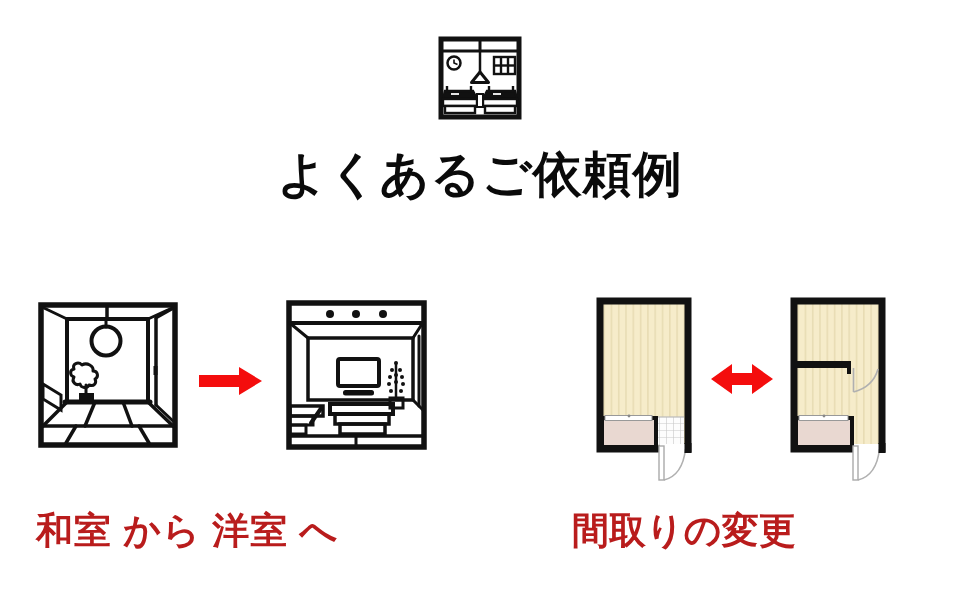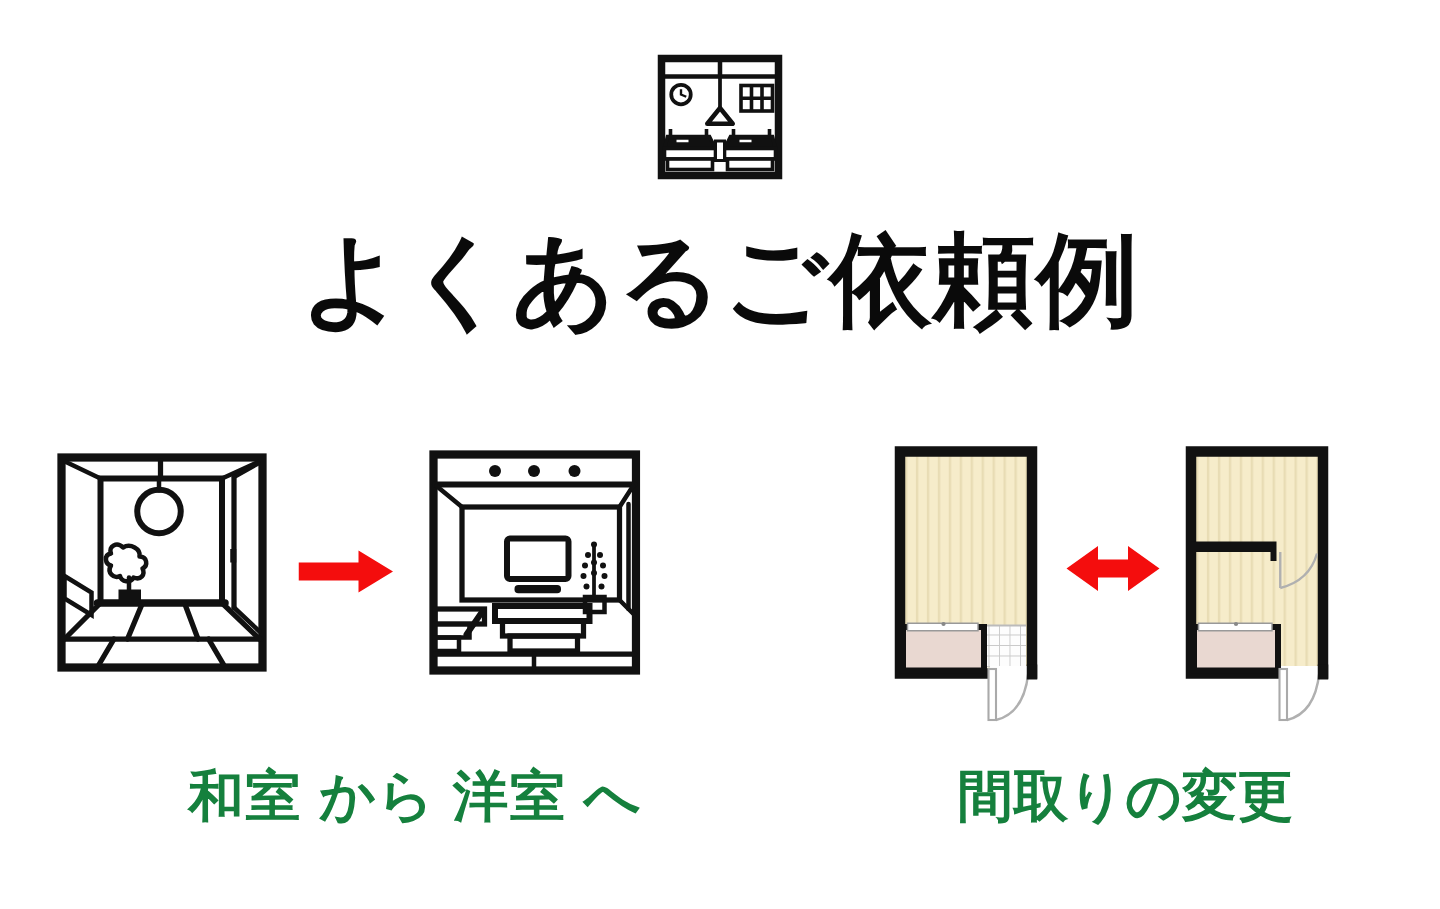--- a/index.html
+++ b/index.html
@@ -3,24 +3,24 @@
 <meta charset="utf-8">
 <style>
   html,body{margin:0;padding:0;background:#fff;}
   body{
     width:960px;height:606px;position:relative;overflow:hidden;
     font-family:"Liberation Sans","DejaVu Sans",sans-serif;color:#0b0b0b;
   }
   .abs{position:absolute;}
   .title{
     left:0;right:0;top:142px;text-align:center;
-    font-size:68px;font-weight:bold;letter-spacing:1px;color:#0a0a0a;
+    font-size:49px;font-weight:bold;letter-spacing:1px;color:#0a0a0a;
   }
   .caption{
-    top:506px;text-align:right;font-size:37px;font-weight:bold;color:#15803d;
+    top:506px;text-align:left;font-size:37px;font-weight:bold;color:#b91c1c;
   }
   .caption.left{left:36px;width:392px;letter-spacing:1px;}
   .caption.right{left:572px;width:290px;}
   .icon-top{left:437px;top:35px;width:86px;height:86px;}
   .washitsu{left:38px;top:302px;width:140px;height:146px;}
   .yoshitsu{left:286px;top:300px;width:141px;height:150px;}
   .arrow1{left:199px;top:362px;width:64px;height:38px;}
   .arrow2{left:710px;top:360px;width:64px;height:38px;}
   .plan1{left:596px;top:297px;width:96px;height:190px;}
   .plan2{left:790px;top:297px;width:96px;height:190px;}

